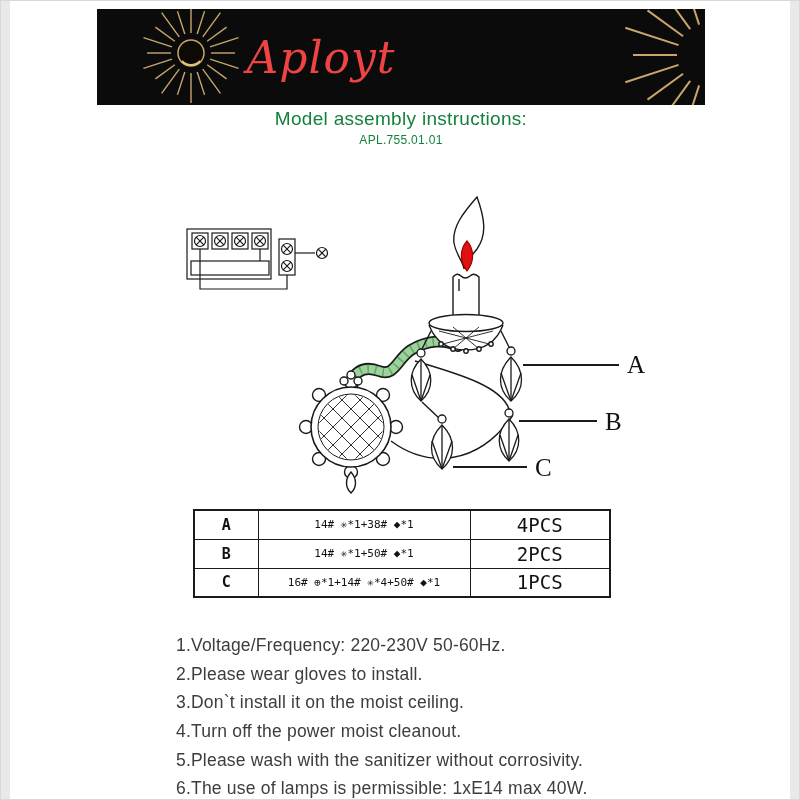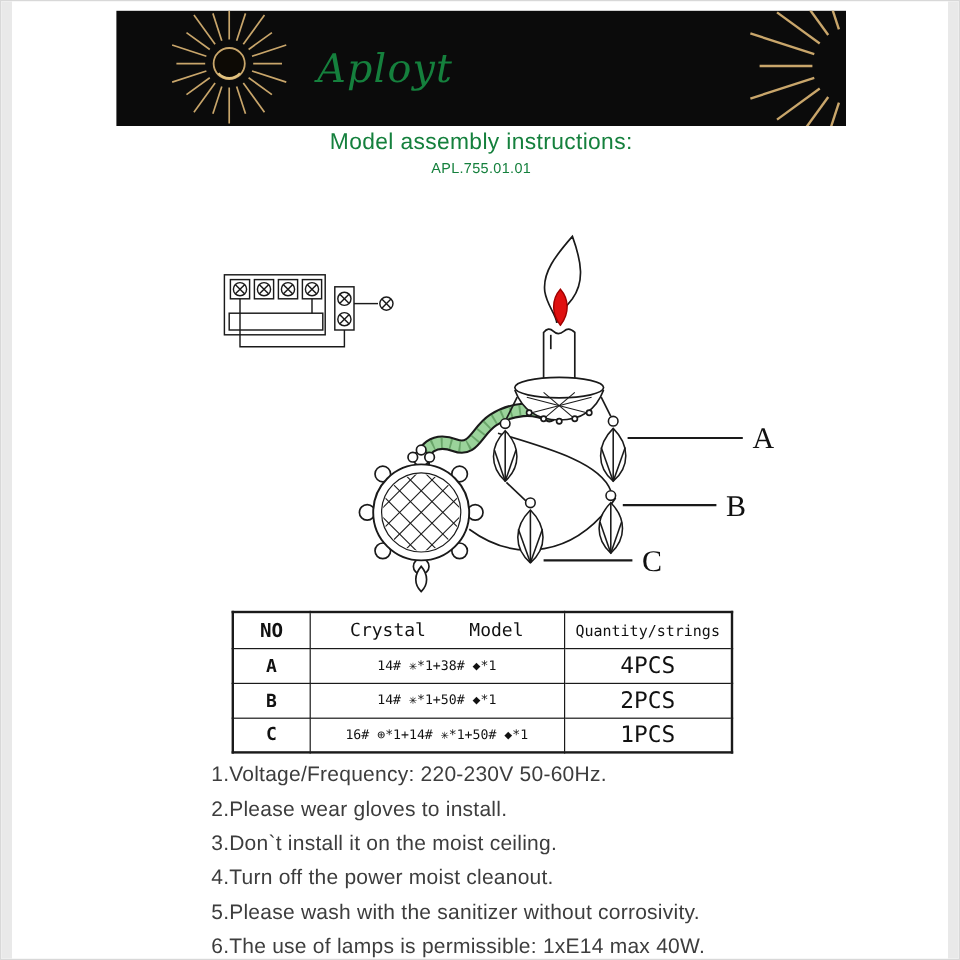--- a/index.html
+++ b/index.html
@@ -5,21 +5,21 @@
   html,body{margin:0;padding:0;}
   body{width:800px;height:800px;background:#fff;}
   .page{position:relative;width:800px;height:800px;background:#fff;overflow:hidden;
         font-family:"Liberation Sans",sans-serif;border:1px solid #d8d8d8;box-sizing:border-box;}
   .edge{position:absolute;top:0;bottom:0;width:9px;background:#e9e9e9;}
   .edge.left{left:0}.edge.right{right:0}
 
   
   .band{position:absolute;left:96px;top:8px;width:608px;height:96px;background:#0b0b0b;overflow:hidden;}
   .logo{position:absolute;left:74px;top:50%;transform:translateY(-50%);width:300px;text-align:center;
-        font-family:"DejaVu Serif",serif;font-style:italic;font-size:33px;color:#15803d;letter-spacing:1px;}
+        font-family:"DejaVu Serif",serif;font-style:italic;font-size:44px;color:#ef4444;letter-spacing:1px;}
   .burst{position:absolute;}
   .burst.left{left:39px;top:-11px;}
   .burst.right{left:512px;top:-54px;}
 
   
   .titles{position:absolute;left:0;top:107px;width:800px;text-align:center;color:#15803d;}
   .titles .t1{font-size:19px;letter-spacing:.3px;}
   .titles .t2{font-size:12px;margin-top:3px;letter-spacing:.3px;}
 
   
@@ -245,38 +245,33 @@
     </g>
   </svg>
 
   <table class="spec">
     <colgroup>
         <col class="c-no">
         <col class="c-model">
         <col class="c-qty">
       </colgroup>
     <tbody>
-        <tr class="hd">
-      <th class="th-no">NO</th>
-      <th class="th-model">Crystal    Model</th>
-      <th class="th-qty">Quantity/strings</th>
-    </tr>
     <tr class="rw">
       <td class="cell-letter">A</td>
       <td class="cell-model">14# ✳*1+38# ◆*1</td>
       <td class="cell-qty">4PCS</td>
     </tr>
     <tr class="rw">
       <td class="cell-letter">B</td>
       <td class="cell-model">14# ✳*1+50# ◆*1</td>
       <td class="cell-qty">2PCS</td>
     </tr>
     <tr class="rw">
       <td class="cell-letter">C</td>
-      <td class="cell-model">16# ⊕*1+14# ✳*1+50# ◆*1</td>
+      <td class="cell-model">16# ⊕*1+14# ✳*4+50# ◆*1</td>
       <td class="cell-qty">1PCS</td>
     </tr>
   </tbody>
     </table>
 
   <ol class="notes">
     <li>
         <span>Voltage/Frequency: 220-230V 50-60Hz.</span>
       </li>
     <li>

